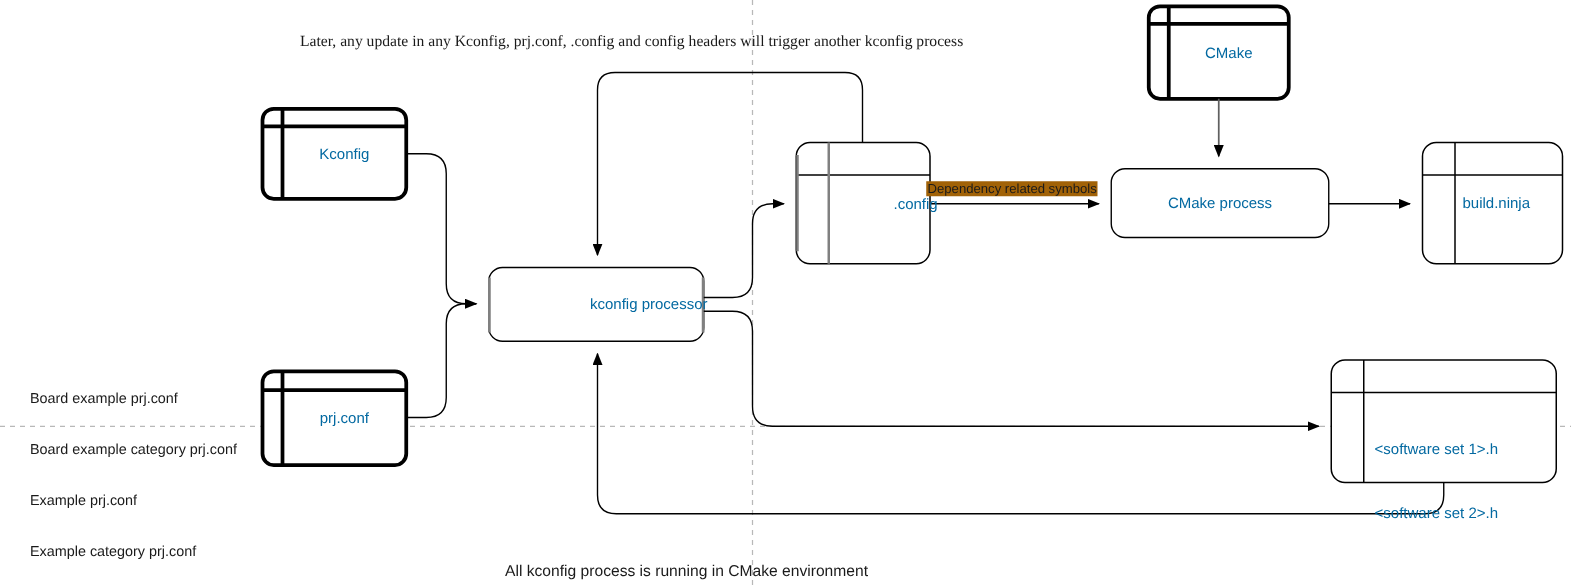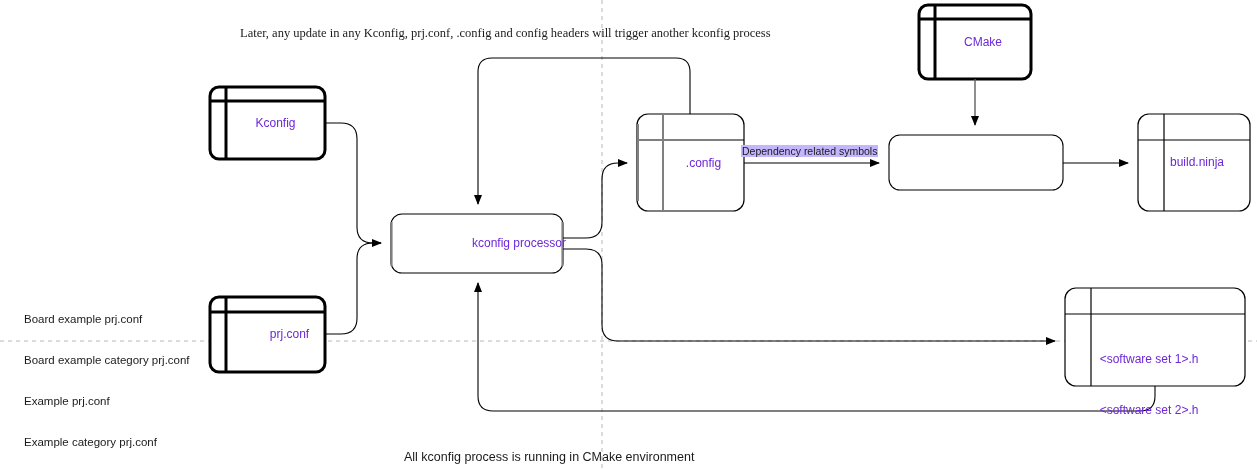--- a/index.html
+++ b/index.html
@@ -17,21 +17,21 @@
   }
   svg.layer {
     position: absolute;
     left: 0;
     top: 0;
     width: 1257px;
     height: 469px;
   }
   .node-label {
     position: absolute;
-    color: #6d28d9;
+    color: #0369a1;
     font-size: 12px;
     line-height: 15px;
     white-space: pre;
     pointer-events: none;
   }
   .node-label.ctr {
     text-align: center;
   }
   .caption {
     position: absolute;
@@ -43,21 +43,21 @@
     position: absolute;
     color: #1a1a1a;
     font-size: 11.5px;
     line-height: 13.6px;
     white-space: pre;
   }
   .edge-label {
     position: absolute;
     color: #1a1a1a;
     font-size: 10.5px;
-    background: #c4b5fd;
+    background: #a16207;
     white-space: pre;
     padding: 0 1px;
   }
 </style>
 </head>
 <body>
 
 <div id="canvas">
 
   <svg class="layer" viewBox="0 0 1257 469" xmlns="http://www.w3.org/2000/svg">
@@ -137,28 +137,29 @@
 
     <path d="M1063,163 L1128,163" fill="none" stroke="#000000" stroke-width="1.1" marker-end="url(#arrow)"></path>
   </svg>
 
   <div class="caption" style="left:240px; top:26px;font-family:Liberation Serif, serif;">Later, any update in any Kconfig, prj.conf, .config and config headers will trigger another kconfig process</div>
 
   <div class="caption" style="left:404px; top:450px;">All kconfig process is running in CMake environment</div>
 
   <div class="node-label ctr" style="left:226px; top:116px; width:99px;">Kconfig</div>
 
-  <div class="node-label ctr" style="left:226px; top:327px; width:99px;margin-left:14px;">prj.conf</div>
+  <div class="node-label ctr" style="left:226px; top:327px; width:99px;">prj.conf</div>
 
   <div class="node-label ctr" style="left:391px; top:236px; width:172px;padding-left:42px;">kconfig processor</div>
 
-  <div class="node-label ctr" style="left:663px; top:156px; width:81px;">.config</div>
+  <div class="node-label ctr" style="left:663px; top:156px; width:81px;padding-left:29px;">.config</div>
 
   <div class="node-label ctr" style="left:935px; top:35px; width:96px;">CMake</div>
 
+  <div class="node-label ctr" style="left:889px; top:155px; width:174px;">CMake process</div>
 
   <div class="node-label ctr" style="left:1164px; top:155px; width:66px;">build.ninja</div>
 
   <div class="node-label" style="left:1093px; top:317px; width:152px; font-size:12px; line-height:17px;">
     <div>  &lt;software set 1&gt;.h</div>
     <div>  &lt;software set 2&gt;.h</div>
   </div>
 
   <div class="edge-label" style="left:741px; top:145px;">Dependency related symbols</div>
 

